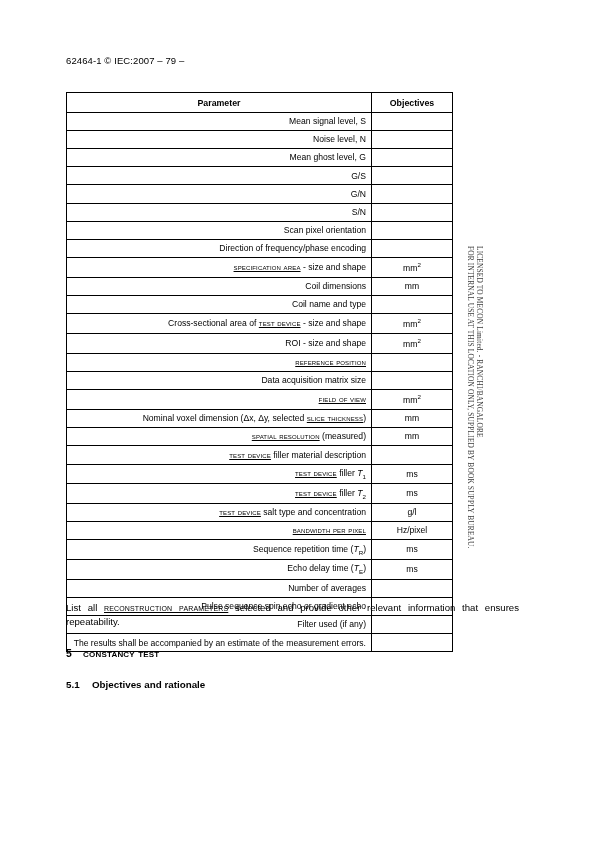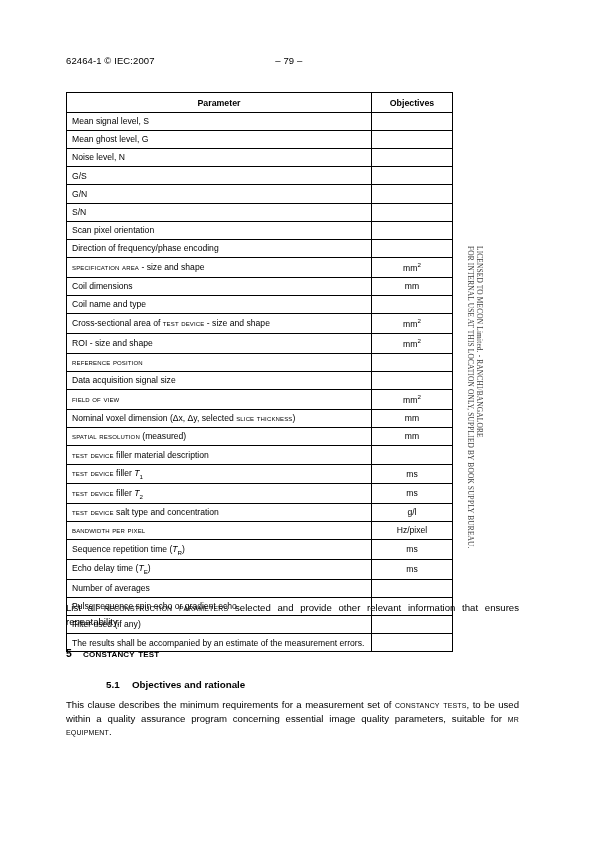--- a/index.html
+++ b/index.html
@@ -29,21 +29,20 @@
     width: 386px;
     font-size: 9.5px;
     letter-spacing: 0.1px;
     white-space: nowrap;
   }
   .running-header .doc-ref {
     display: inline-block;
   }
   .running-header .page-no {
     display: inline-block;
-    margin-left: 118px;
   }
 
   
   .param-table {
     position: absolute;
     top: 92px;
     left: 66px;
     width: 386px;
     border-collapse: collapse;
     table-layout: fixed;
@@ -57,55 +56,56 @@
   }
   .param-table th {
     text-align: center;
     font-weight: bold;
     font-size: 8.8px;
     height: 17px;
     padding: 1px 9px;
   }
   .param-table td.c-param {
     padding: 3.2px 5px 3.2px 5px;
-    text-align: left;
+    text-align: right;
     line-height: 1.25;
     border-radius: 7px;
   }
   .param-table td.c-dim {
     padding: 3.2px 3px;
     text-align: center;
     line-height: 1.25;
   }
   col.col-param { width: 305px; }
   col.col-dim   { width: 81px; }
 
   
   .sc {
     font-variant: small-caps;
     text-transform: lowercase;
     letter-spacing: 0.15px;
+    text-decoration: underline;
   }
   
   .var { font-style: italic; }
   sub { font-size: 0.72em; font-style: normal; }
   sup { font-size: 0.72em; }
 
   
   .body-text {
     position: absolute;
     left: 66px;
     width: 453px;
     font-size: 9.6px;
     line-height: 1.42;
     text-align: justify;
   }
   #para-list      { top: 601px; }
   #clause-5       { top: 647px; }
-  #clause-51      { top: 679px; margin-left: 40px; }
+  #clause-51      { top: 679px; }
   #para-objectives{ top: 698px; }
 
   .clause-heading {
     position: absolute;
     left: 66px;
     width: 453px;
     font-weight: bold;
     font-size: 10.4px;
   }
   .clause-heading .num {
@@ -168,25 +168,25 @@
         <th>Objectives</th>
       </tr>
     </thead>
     <tbody id="table-body">
 
     <tr>
           <td class="c-param">Mean signal level, S</td>
           <td class="c-dim"></td>
         </tr>
         <tr>
+          <td class="c-param">Noise level, N</td>
+          <td class="c-dim"></td>
+        </tr>
+        <tr>
           <td class="c-param">Mean ghost level, G</td>
-          <td class="c-dim"></td>
-        </tr>
-        <tr>
-          <td class="c-param">Noise level, N</td>
           <td class="c-dim"></td>
         </tr>
         <tr>
           <td class="c-param">G/S</td>
           <td class="c-dim"></td>
         </tr>
         <tr>
           <td class="c-param">G/N</td>
           <td class="c-dim"></td>
         </tr>
@@ -220,21 +220,21 @@
         </tr>
         <tr>
           <td class="c-param">ROI - size and shape</td>
           <td class="c-dim">mm<sup>2</sup></td>
         </tr>
         <tr>
           <td class="c-param"><span class="sc">REFERENCE POSITION</span></td>
           <td class="c-dim"></td>
         </tr>
         <tr>
-          <td class="c-param">Data acquisition signal size</td>
+          <td class="c-param">Data acquisition matrix size</td>
           <td class="c-dim"></td>
         </tr>
         <tr>
           <td class="c-param"><span class="sc">FIELD OF VIEW</span></td>
           <td class="c-dim">mm<sup>2</sup></td>
         </tr>
         <tr>
           <td class="c-param">Nominal voxel dimension (Δx, Δy, selected <span class="sc">SLICE THICKNESS</span>)</td>
           <td class="c-dim">mm</td>
         </tr>
@@ -292,20 +292,19 @@
   <div class="body-text" id="para-list">List all <span class="sc">RECONSTRUCTION PARAMETERS</span> selected and provide other relevant information that ensures repeatability.</div>
 
   <div class="clause-heading" id="clause-5">
     <span class="num">5</span><span class="title-sc">Constancy test</span>
   </div>
 
   <div class="sub-heading" id="clause-51">
     <span class="num">5.1</span><span>Objectives and rationale</span>
   </div>
 
-  <div class="body-text" id="para-objectives">This clause describes the minimum requirements for a measurement set of <span class="sc">CONSTANCY TESTS</span>, to be used within a quality assurance program concerning essential image quality parameters, suitable for <span class="sc">MR EQUIPMENT</span>.</div>
 
   <div class="licence-stamp">
     <div>LICENSED TO MECON Limited. - RANCHI/BANGALORE</div>
     <div>FOR INTERNAL USE AT THIS LOCATION ONLY, SUPPLIED BY BOOK SUPPLY BUREAU.</div>
   </div>
 
 </div>
 
 </body></html>

